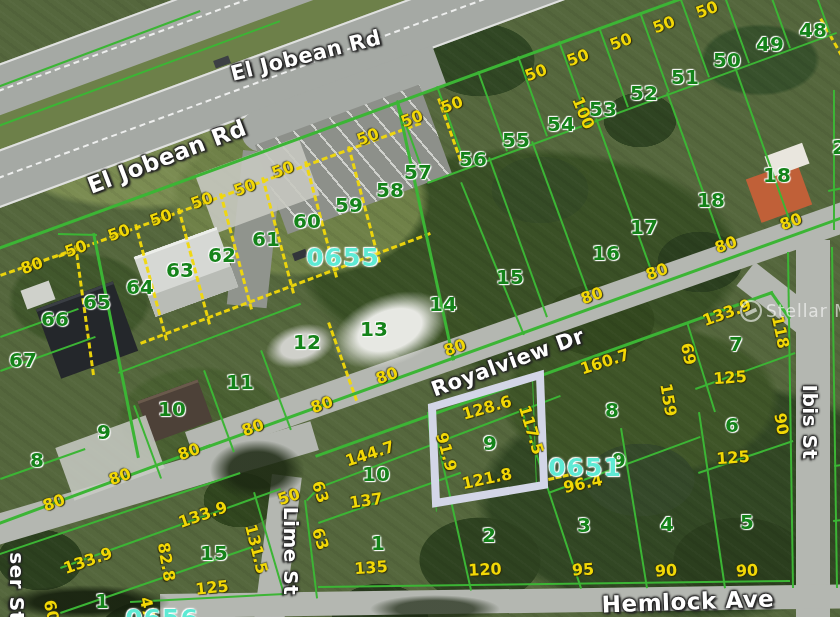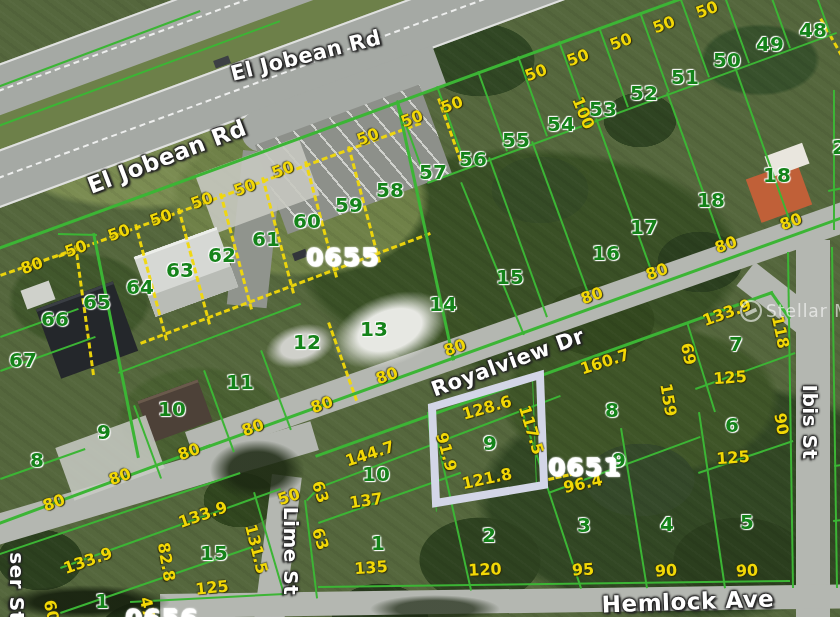--- a/index.html
+++ b/index.html
@@ -50,21 +50,21 @@
   .bld{transform-origin:50% 50%;}
 
   
   .gline{height:0;border-top:2px solid #3cb535;transform-origin:0 0;}
   .yline{height:0;border-top:3px dashed #f2d90a;transform-origin:0 0;opacity:.95;}
   .lbl{white-space:nowrap;transform-origin:50% 50%;line-height:1;}
   .lot{color:#15831a;font-weight:bold;font-size:20px;
        text-shadow:0 0 2px #fff,0 0 2px #fff,1px 1px 1px #fff,-1px -1px 1px #fff;}
   .dim{color:#f2d806;font-weight:bold;font-size:16px;
        text-shadow:1px 1px 1px rgba(45,45,10,.9),-1px -1px 1px rgba(45,45,10,.55);}
-  .blockno{color:#ffffff;font-weight:bold;font-size:25px;letter-spacing:1px;
+  .blockno{color:#5eead4;font-weight:bold;font-size:25px;letter-spacing:1px;
        text-shadow:0 0 3px #fff,1px 1px 1px #fff,-1px -1px 1px #fff;}
   .street{color:#fff;font-weight:bold;letter-spacing:.5px;
        text-shadow:2px 2px 2px #222,-1px -1px 2px #222,1px -1px 2px #222,-1px 1px 2px #222;}
 
   #highlight-svg{left:0;top:0;width:840px;height:617px;pointer-events:none;}
 
   #watermark{left:740px;top:298px;width:110px;height:30px;opacity:.6;}
   #wm-logo{left:0;top:2px;width:22px;height:22px;border:2px solid #fff;border-radius:50%;}
   #wm-logo:after{content:"";position:absolute;left:3px;top:8px;width:12px;height:4px;
       background:#fff;transform:rotate(-25deg);}
@@ -208,21 +208,21 @@
   <div id="labels" style="left:0;top:0;width:840px;height:617px;">
       <span class="lbl lot" style="left: 813px; top: 30px; transform: translate(-50%, -50%) rotate(0deg);">48</span>
       <span class="lbl lot" style="left: 770px; top: 44px; transform: translate(-50%, -50%) rotate(0deg);">49</span>
       <span class="lbl lot" style="left: 727px; top: 60px; transform: translate(-50%, -50%) rotate(0deg);">50</span>
       <span class="lbl lot" style="left: 685px; top: 77px; transform: translate(-50%, -50%) rotate(0deg);">51</span>
       <span class="lbl lot" style="left: 644px; top: 93px; transform: translate(-50%, -50%) rotate(0deg);">52</span>
       <span class="lbl lot" style="left: 603px; top: 109px; transform: translate(-50%, -50%) rotate(0deg);">53</span>
       <span class="lbl lot" style="left: 561px; top: 124px; transform: translate(-50%, -50%) rotate(0deg);">54</span>
       <span class="lbl lot" style="left: 516px; top: 140px; transform: translate(-50%, -50%) rotate(0deg);">55</span>
       <span class="lbl lot" style="left: 473px; top: 159px; transform: translate(-50%, -50%) rotate(0deg);">56</span>
-      <span class="lbl lot" style="left: 433px; top: 172px; transform: translate(-50%, -50%) rotate(0deg); text-align: center;">57</span>
+      <span class="lbl lot" style="left: 418px; top: 172px; transform: translate(-50%, -50%) rotate(0deg); text-align: center;">57</span>
       <span class="lbl lot" style="left: 390px; top: 190px; transform: translate(-50%, -50%) rotate(0deg);">58</span>
       <span class="lbl lot" style="left: 349px; top: 205px; transform: translate(-50%, -50%) rotate(0deg);">59</span>
       <span class="lbl lot" style="left: 307px; top: 221px; transform: translate(-50%, -50%) rotate(0deg);">60</span>
       <span class="lbl lot" style="left: 266px; top: 239px; transform: translate(-50%, -50%) rotate(0deg);">61</span>
       <span class="lbl lot" style="left: 222px; top: 255px; transform: translate(-50%, -50%) rotate(0deg);">62</span>
       <span class="lbl lot" style="left: 180px; top: 270px; transform: translate(-50%, -50%) rotate(0deg);">63</span>
       <span class="lbl lot" style="left: 140px; top: 287px; transform: translate(-50%, -50%) rotate(0deg);">64</span>
       <span class="lbl lot" style="left: 97px; top: 302px; transform: translate(-50%, -50%) rotate(0deg);">65</span>
       <span class="lbl lot" style="left: 55px; top: 319px; transform: translate(-50%, -50%) rotate(0deg);">66</span>
       <span class="lbl lot" style="left: 23px; top: 332px; transform: translate(-50%, -50%) rotate(0deg); margin-top: 28px;">67</span>

